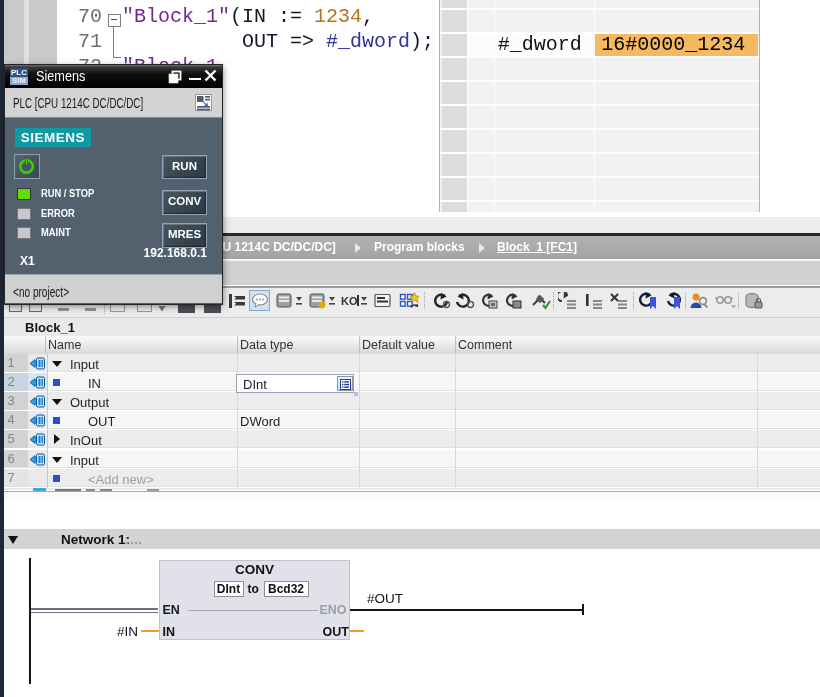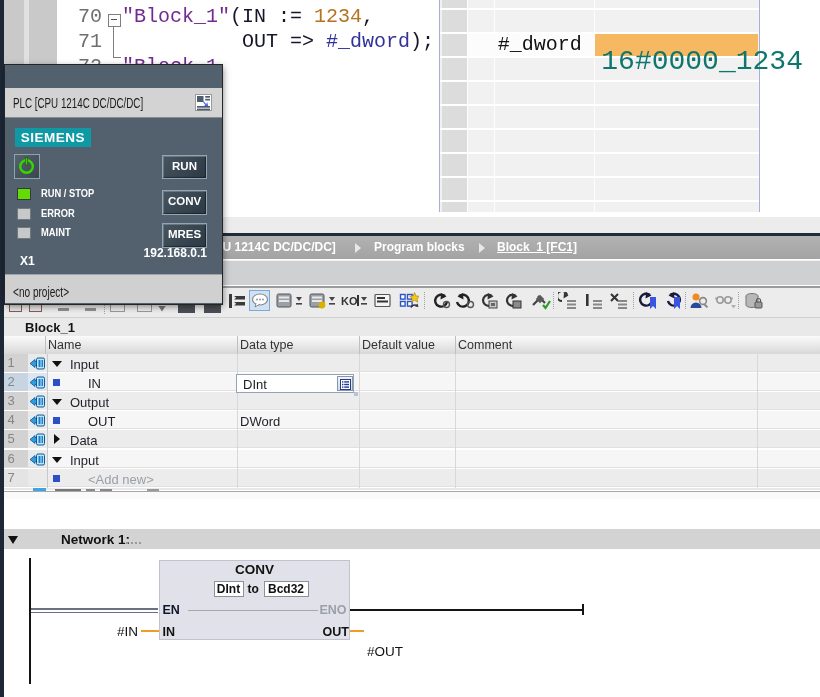--- a/index.html
+++ b/index.html
@@ -45,21 +45,21 @@
     <div class="abs" style="left:0;top:32px;width:319px;height:2px;background:#fff;"></div>
     <div class="abs" style="left:0;top:56px;width:319px;height:2px;background:#fff;"></div>
     <div class="abs" style="left:0;top:80px;width:319px;height:2px;background:#fff;"></div>
     <div class="abs" style="left:0;top:104px;width:319px;height:2px;background:#fff;"></div>
     <div class="abs" style="left:0;top:128px;width:319px;height:2px;background:#fff;"></div>
     <div class="abs" style="left:0;top:152px;width:319px;height:2px;background:#fff;"></div>
     <div class="abs" style="left:0;top:176px;width:319px;height:2px;background:#fff;"></div>
     <div class="abs" style="left:0;top:200px;width:319px;height:2px;background:#fff;"></div>
 
     <div class="abs mono" style="left:0px;top:34px;width:142px;text-align:right;font-size:20px;line-height:22px;color:#111;">#_dword</div>
-    <div class="abs mono" style="left:161.5px;top:34px;font-size:28px;line-height:22px;color:#0f766e;margin-top:17px;">16#0000_1234</div>
+    <div class="abs mono" style="left:161.5px;top:34px;font-size:20px;line-height:22px;color:#000000;">16#0000_1234</div>
   </div>
 
   <div class="abs" style="left:0;top:217px;width:820px;height:16px;background:#ececec;"></div>
   <div class="abs" style="left:0;top:233px;width:820px;height:4px;background:#222b3a;"></div>
 
   <div class="abs" style="left:0;top:236.3px;width:820px;height:23.2px;background:linear-gradient(180deg,#b2b2b2,#a3a3a3);"></div>
   <div class="abs" style="left:222.5px;top:240px;height:16px;font-size:12px;font-weight:bold;color:#fff;white-space:pre;">U 1214C DC/DC/DC]</div>
   <div class="abs" style="left:355px;top:243px;width:0;height:0;border-left:6px solid #e8e8e8;border-top:5px solid transparent;border-bottom:5px solid transparent;"></div>
   <div class="abs" style="left:374px;top:240px;font-size:12px;font-weight:bold;color:#fff;">Program blocks</div>
   <div class="abs" style="left:479px;top:243px;width:0;height:0;border-left:6px solid #e8e8e8;border-top:5px solid transparent;border-bottom:5px solid transparent;"></div>
@@ -268,21 +268,21 @@
       <div class="abs" style="left:3.5px;top:430.4px;width:816px;height:18.1px;background:#ececec;border-bottom:1px solid #e0e0e0;box-sizing:border-box;"></div>
       <div class="abs" style="left:3.5px;top:430.4px;width:23.5px;height:17.5px;background:#d2d2d2;color:#868686;font-size:13px;font-family:'Liberation Sans';padding-left:4px;line-height:17.5px;">5</div>
       <div class="abs" style="left:28px;top:430.4px;width:18.5px;height:17.5px;background:#eaeaea;"></div>
       <svg class="abs" style="left:29px;top:433.4px;" width="16" height="13" viewBox="0 0 16 13">
       <path d="M1 6.5 L6 2.5 L6 4.5 L8 4.5 L8 8.5 L6 8.5 L6 10.5 Z" fill="#2f9ce0" stroke="#0a5a9a" stroke-width="0.8"></path>
       <rect x="7.5" y="1" width="8" height="11" rx="1.5" fill="#bfe4fa" stroke="#0a5a9a" stroke-width="1"></rect>
       <rect x="9.5" y="3" width="2" height="7" fill="#1e80c8"></rect>
       <rect x="12.5" y="3" width="1.5" height="7" fill="#1e80c8"></rect>
     </svg>
       <div class="abs" style="left:54px;top:434.4px;width:0;height:0;border-left:6px solid #111;border-top:5px solid transparent;border-bottom:5px solid transparent;"></div>
-      <div class="abs" style="left:70px;top:433.4px;font-size:13px;color:#1f1f28;">Data</div>
+      <div class="abs" style="left:70px;top:433.4px;font-size:13px;color:#1f1f28;">InOut</div>
       <div class="abs" style="left:3.5px;top:449.5px;width:816px;height:18.1px;background:#f6f6f6;border-bottom:1px solid #e0e0e0;box-sizing:border-box;"></div>
       <div class="abs" style="left:3.5px;top:449.5px;width:23.5px;height:17.5px;background:#d2d2d2;color:#868686;font-size:13px;font-family:'Liberation Sans';padding-left:4px;line-height:17.5px;">6</div>
       <div class="abs" style="left:28px;top:449.5px;width:18.5px;height:17.5px;background:#eaeaea;"></div>
       <svg class="abs" style="left:29px;top:452.5px;" width="16" height="13" viewBox="0 0 16 13">
       <path d="M1 6.5 L6 2.5 L6 4.5 L8 4.5 L8 8.5 L6 8.5 L6 10.5 Z" fill="#2f9ce0" stroke="#0a5a9a" stroke-width="0.8"></path>
       <rect x="7.5" y="1" width="8" height="11" rx="1.5" fill="#bfe4fa" stroke="#0a5a9a" stroke-width="1"></rect>
       <rect x="9.5" y="3" width="2" height="7" fill="#1e80c8"></rect>
       <rect x="12.5" y="3" width="1.5" height="7" fill="#1e80c8"></rect>
     </svg>
       <div class="abs" style="left:52px;top:456.5px;width:0;height:0;border-top:6px solid #111;border-left:5px solid transparent;border-right:5px solid transparent;"></div>
@@ -343,39 +343,52 @@
     <div class="abs" style="left:3px;top:63.5px;font-size:12.5px;font-weight:bold;color:#111;">IN</div>
     <div class="abs" style="left:163px;top:63.5px;font-size:12.5px;font-weight:bold;color:#111;">OUT</div>
   </div>
 
   <div class="abs" style="left:350px;top:608.8px;width:233px;height:2px;background:#141414;"></div>
   <div class="abs" style="left:582.3px;top:603.5px;width:2px;height:11px;background:#141414;"></div>
 
   <div class="abs" style="left:90px;top:623.5px;width:48px;text-align:right;font-size:13.5px;color:#111;">#IN</div>
   <div class="abs" style="left:140.5px;top:629.6px;width:18px;height:2.2px;background:#ef9c28;"></div>
   <div class="abs" style="left:350px;top:629.6px;width:14.2px;height:2.2px;background:#ef9c28;"></div>
-  <div class="abs" style="left:367px;top:644px;font-size:13.5px;color:#111;">#OUT</div>
+  <div class="abs" style="left:367px;top:591px;font-size:13.5px;color:#111;">#OUT</div>
 
   <div class="abs" style="left:0;top:0;width:3.5px;height:697px;background:#1d2736;"></div>
 
   <div id="slivers">
       <div class="abs" style="left:9px;top:304.5px;width:13px;height:7px;background:#e6e6e6;border:1px solid #8a5a5a;border-top:none;box-sizing:border-box;"></div>
       <div class="abs" style="left:29px;top:304.5px;width:13px;height:7px;background:#e6e6e6;border:1px solid #8a5a5a;border-top:none;box-sizing:border-box;"></div>
       <div class="abs" style="left:58px;top:307.5px;width:11px;height:3px;background:#909090;"></div>
       <div class="abs" style="left:85px;top:307.5px;width:11px;height:3px;background:#909090;"></div>
       <div class="abs" style="left:104px;top:303.5px;width:1px;height:10px;border-left:1px dotted #a0a0a0;"></div>
       <div class="abs" style="left:110px;top:304.5px;width:15px;height:7px;border:1px solid #999;border-top:none;box-sizing:border-box;"></div>
       <div class="abs" style="left:137px;top:304.5px;width:15px;height:7px;border:1px solid #999;border-top:none;box-sizing:border-box;"></div>
       <div class="abs" style="left:158px;top:305.5px;width:8px;height:6px;background:#777;clip-path:polygon(0 0,100% 0,50% 100%);"></div>
       <div class="abs" style="left:178px;top:304.5px;width:17px;height:8px;background:#4a4f55;"></div>
       <div class="abs" style="left:204px;top:304.5px;width:17px;height:8px;background:#4a4f55;"></div>
     </div>
 
   <div id="plcsim" class="abs" style="left:5px;top:64.5px;width:217px;height:239px;background:#53616f;box-shadow:0 0 0 1px #252525, 1px 2px 7px rgba(0,0,0,0.5);">
 
+    <div class="abs" style="left:0;top:0;width:100%;height:23.5px;background:linear-gradient(180deg,#6e6e6e 0%,#383838 10%,#101010 40%,#000 100%);">
+      <div class="abs" style="left:5px;top:3px;width:18px;height:9px;background:#35507e;color:#fff;font-size:8px;font-weight:bold;text-align:center;line-height:9px;">PLC</div>
+      <div class="abs" style="left:5px;top:12px;width:18px;height:8px;background:#8aa6d8;color:#f0f4fa;font-size:7.5px;font-weight:bold;text-align:center;line-height:8px;">SIM</div>
+      <div class="abs" style="left:31px;top:2.5px;font-size:15.5px;color:#fff;transform:scaleX(0.82);transform-origin:0 0;">Siemens</div>
+      <svg class="abs" style="left:163px;top:5px;" width="14" height="14" viewBox="0 0 14 14">
+        <rect x="4.5" y="1.5" width="8" height="8" fill="none" stroke="#fff" stroke-width="1.8"></rect>
+        <rect x="1.2" y="4.2" width="8.6" height="8.6" fill="#fff" stroke="#fff" stroke-width="1"></rect>
+      </svg>
+      <div class="abs" style="left:184px;top:13px;width:12px;height:2.8px;background:#fff;"></div>
+      <svg class="abs" style="left:199px;top:4px;" width="13" height="13" viewBox="0 0 13 13">
+        <path d="M1.5 1.5 L11.5 11.5 M11.5 1.5 L1.5 11.5" stroke="#fff" stroke-width="2.4"></path>
+      </svg>
+    </div>
 
     <div class="abs" style="left:0;top:23.5px;width:100%;height:29.5px;background:#d3d3d3;border-bottom:1px solid #8a8a8a;box-sizing:border-box;">
       <div class="abs" style="left:8px;top:7px;font-size:14px;color:#1a1a1a;transform:scaleX(0.70);transform-origin:0 0;white-space:nowrap;">PLC [CPU 1214C DC/DC/DC]</div>
       <svg class="abs" style="left:190px;top:6px;" width="17" height="17" viewBox="0 0 17 17">
         <rect x="0.5" y="0.5" width="16" height="16" fill="#fff" stroke="#9a9a9a" stroke-width="1"></rect>
         <rect x="2" y="2" width="6.5" height="6" fill="#4e5d6c"></rect>
         <rect x="10.2" y="2" width="4.8" height="1.7" fill="#4e5d6c"></rect>
         <rect x="10.2" y="4.8" width="4.8" height="1.7" fill="#4e5d6c"></rect>
         <path d="M8.5 7.2 L11.2 9.9 L12.3 8.2 L13.2 12.4 L9 11.8 L10.4 10.8 L7.8 8 Z" fill="#4f5fe8"></path>
         <rect x="2" y="12" width="13" height="1.7" fill="#4e5d6c"></rect>

